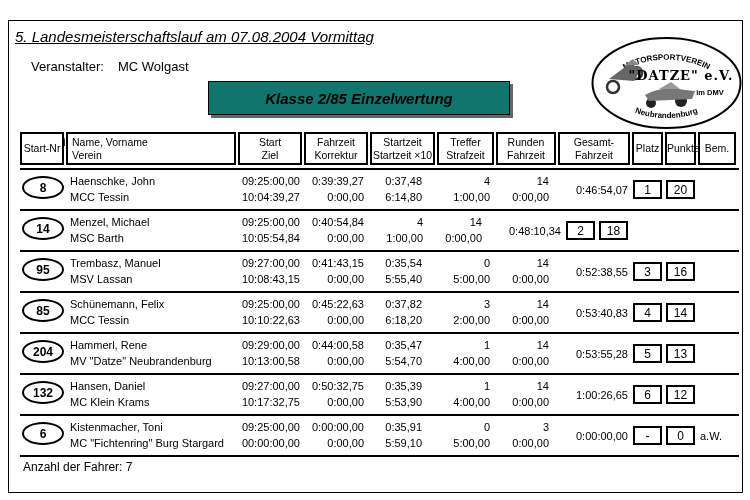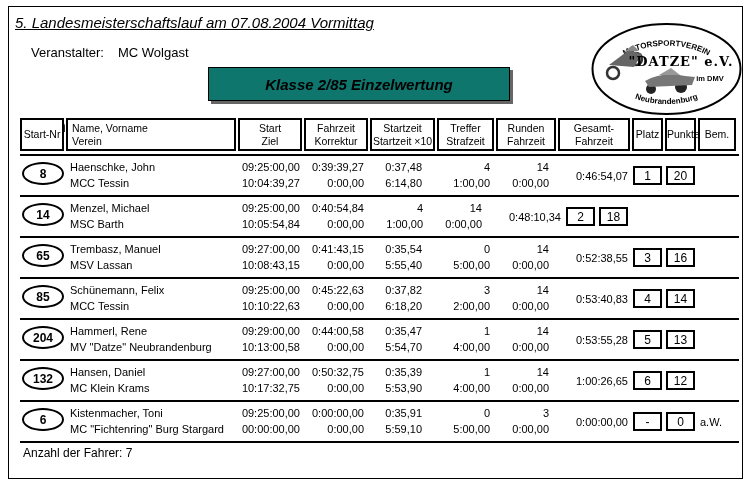--- a/index.html
+++ b/index.html
@@ -1,17 +1,17 @@
 <!DOCTYPE html>
 <html><head>
 <meta charset="utf-8">
 <style>
   html,body{margin:0;padding:0;background:#fff;}
   body{width:750px;height:500px;position:relative;font-family:"Liberation Sans",sans-serif;color:#000;}
-  .page{position:absolute;left:8px;top:6px;width:733px;height:471px;border:1px solid #000;background:#fff;}
+  .page{position:absolute;left:8px;top:20px;width:733px;height:471px;border:1px solid #000;background:#fff;}
 
   .title{position:absolute;left:6px;top:7px;font-size:15px;font-style:italic;text-decoration:underline;white-space:nowrap;}
   .veranstalter{position:absolute;left:22px;top:38px;font-size:13px;}
   .veranstalter .val{margin-left:14px;}
   .stand{position:absolute;left:22px;top:73px;font-size:17px;margin-top:37px;}
   .stand .val{margin-left:8px;}
 
   .klassebox{position:absolute;left:199px;top:60px;width:300px;height:32px;border:1px solid #000;
              box-shadow:3px 3px 0 #666;background:#0f766e;display:flex;align-items:center;justify-content:center;}
   .klassebox span{font-size:15px;font-weight:bold;font-style:italic;}
@@ -218,21 +218,21 @@
           </div>
         <div class="c col-pkt">
             <span class="vbox">18</span>
           </div>
         <div class="c col-bem">
             <span></span>
           </div>
       </div>
         <div class="trow">
         <div class="c col-nr">
-            <span class="oval">65</span>
+            <span class="oval">95</span>
           </div>
         <div class="c col-name">
             <div>Trembasz, Manuel</div>
             <div>MSV Lassan</div>
           </div>
         <div class="c col-start num">
             <div>09:27:00,00</div>
             <div>10:08:43,15</div>
           </div>
         <div class="c col-fahr num">

